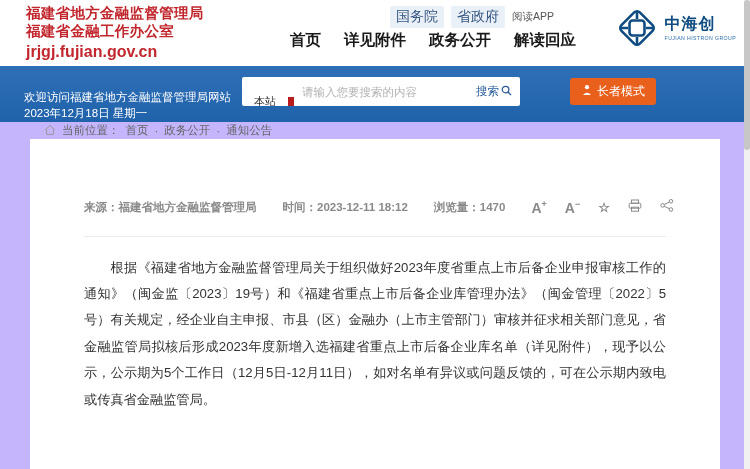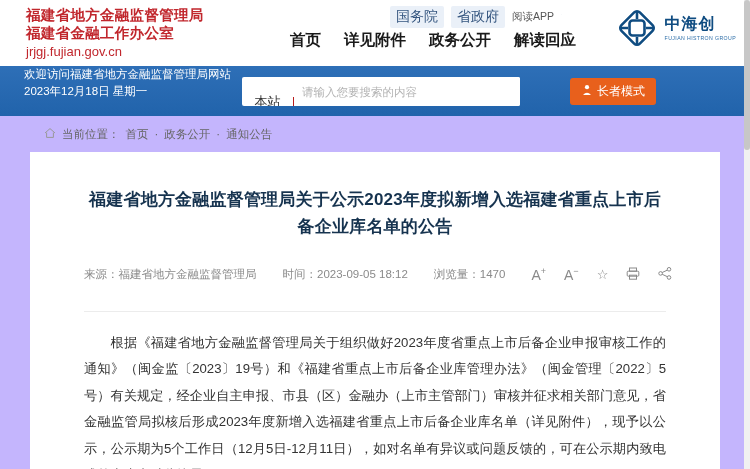--- a/index.html
+++ b/index.html
@@ -32,22 +32,22 @@
   }
   .logo-l1, .logo-l2 {
     color: #c1272d;
     font-size: 14.5px;
     font-weight: bold;
     letter-spacing: .3px;
     white-space: nowrap;
   }
   .logo-url {
     color: #c1272d;
-    font-size: 13px;
-    font-weight: normal;
+    font-size: 16px;
+    font-weight: bold;
     margin-top: 2px;
   }
 
   
   .mini-row {
     position: absolute;
     top: 6px;
     left: 390px;
     display: flex;
     align-items: center;
@@ -114,24 +114,24 @@
     font-size: 5.2px;
     color: #2d6ea8;
     letter-spacing: .4px;
     margin-top: 2px;
     white-space: nowrap;
   }
 
   
   .blueband {
     position: relative;
-    height: 50px;
+    height: 56px;
     background: linear-gradient(180deg,#2e6fb7 0%, #2163ab 100%);
     display: flex;
-    align-items: flex-start;
+    align-items: flex-end;
     padding-left: 24px;
     color: #ffffff;
   }
   .welcome {
     font-size: 11.5px;
     line-height: 1.45;
   }
   .searchwrap {
     position: absolute;
     left: 242px;
@@ -141,23 +141,23 @@
     background: #ffffff;
     border-radius: 2px;
     overflow: hidden;
     width: 278px;
   }
   .scope {
     width: 52px;
     display: flex;
     align-items: center;
     justify-content: center;
-    font-size: 13px;
+    font-size: 11px;
     color: #333;
-    border-right: 1px solid #b91c1c;
+    border-right: 6px solid #b91c1c;
     margin-top: 20px;
   }
   .searchwrap input {
     flex: 1;
     border: 0;
     outline: none;
     font-size: 11.5px;
     padding: 0 8px;
     color: #333;
     font-family: Liberation Sans, sans-serif;
@@ -198,21 +198,21 @@
     align-items: center;
     white-space: nowrap;
   }
 
   
   .content {
     position: relative;
     padding: 0 30px;
   }
   .crumbbar {
-    height: 36px;
+    height: 17px;
     display: flex;
     align-items: center;
     gap: 6px;
     font-size: 11.5px;
     color: #666;
     padding-left: 14px;
   }
   .crumbbar .home-ico { color:#999; }
   .card {
     background: #ffffff;
@@ -228,21 +228,22 @@
     font-weight: bold;
     letter-spacing: .2px;
   }
   .meta {
     margin-top: 26px;
     display: flex;
     align-items: center;
     font-size: 11.5px;
     color: #8a8a8a;
     border-bottom: 1px solid #ececec;
-    padding-bottom: 28px;
+    padding-bottom: 20px;
+    font-weight: bold;
   }
   .meta .m { margin-right: 26px; white-space: nowrap; }
   .meta .tools {
     margin-left: auto;
     display: flex;
     align-items: center;
     gap: 18px;
     color: #8a8a8a;
     font-size: 13px;
   }
@@ -322,20 +323,29 @@
 
   <div class="blueband">
     <div class="welcome">
       <div>欢迎访问福建省地方金融监督管理局网站</div>
       <div>2023年12月18日 星期一</div>
     </div>
 
     <div class="searchwrap">
       <div class="scope">本站</div>
       <input type="text" placeholder="请输入您要搜索的内容" style="">
+      <div class="searchbtn">
+        <span>搜索</span>
+        <span>
+          <svg width="11" height="11" viewBox="0 0 12 12">
+              <circle cx="5" cy="5" r="3.6" fill="none" stroke="#2a5c9a" stroke-width="1.4"></circle>
+              <line x1="7.7" y1="7.7" x2="11" y2="11" stroke="#2a5c9a" stroke-width="1.4"></line>
+            </svg>
+        </span>
+      </div>
     </div>
 
     <div class="btn-elder">
       <span>
         <svg width="12" height="12" viewBox="0 0 12 12">
             <circle cx="6" cy="3.2" r="2.1" fill="#fff"></circle>
             <path d="M2 11 q4 -4.5 8 0" fill="#fff"></path>
           </svg>
       </span>
       <span>长者模式</span>
@@ -353,28 +363,27 @@
       </span>
       <span>当前位置：</span>
       <span>首页</span>
       <span>·</span>
       <span>政务公开</span>
       <span>·</span>
       <span>通知公告</span>
     </div>
 
     <div class="card">
-      <h1 class="title">福建省地方金融监督管理局关于公示2023年度拟新增入选福建省重点上市后备企业库名单的公告</h1>
 
       <div class="meta">
         <span class="m">
           <span>来源：</span><span>福建省地方金融监督管理局</span>
         </span>
         <span class="m">
-          <span>时间：</span><span>2023-09-05 18:12</span>
+          <span>时间：</span><span>2023-12-11 18:12</span>
         </span>
         <span class="m">
           <span>浏览量：</span><span>1470</span>
         </span>
 
         <span class="tools">
           <span class="big">A<span class="sup">+</span></span>
           <span class="big">A<span class="sup">−</span></span>
           <span>☆</span>
           <span>

